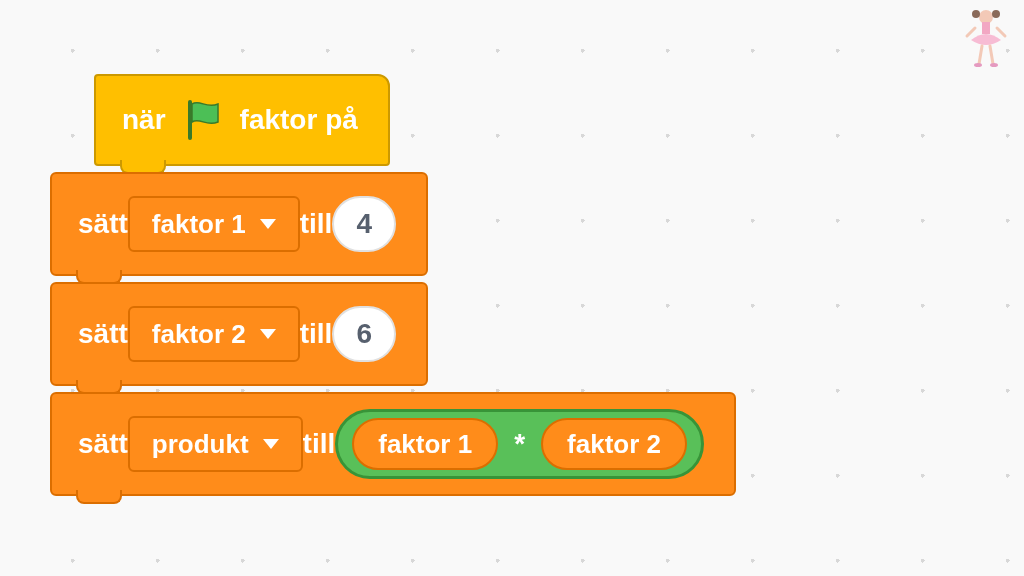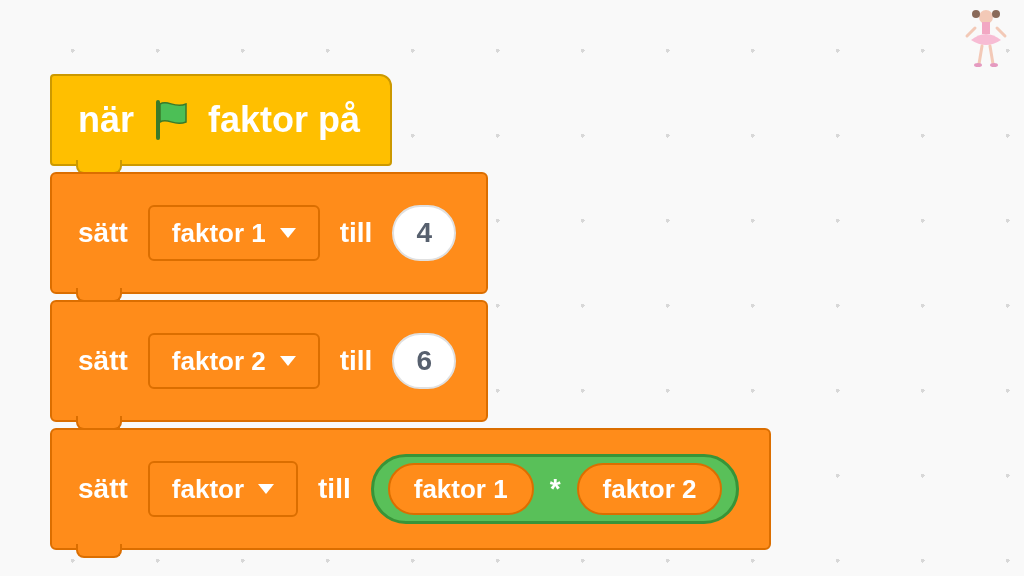--- a/index.html
+++ b/index.html
@@ -28,52 +28,52 @@
     position: relative;
     display: inline-flex;
     align-items: center;
     height: 92px;
     padding: 0 30px 0 26px;
     background: #ffbf00;
     border: 2px solid #cc9900;
     border-radius: 4px 12px 4px 4px;
     color: #fff;
     font-weight: 700;
-    font-size: 36px;
+    font-size: 28px;
     gap: 18px;
+    margin-left: 44px;
   }
   .hat-cap {
     position: absolute;
     top: -34px;
     left: 0;
     width: 180px;
     height: 70px;
     background: #ffbf00;
     border: 2px solid #cc9900;
     border-bottom: none;
     border-radius: 90px 90px 0 0 / 48px 48px 0 0;
     z-index: -1;
   }
   .flag-icon svg { display: block; }
 
   
   .stack-block {
     position: relative;
     display: flex;
     align-items: center;
-    height: 122px;
+    height: 104px;
     padding: 0 30px 0 26px;
     margin-top: 6px;
     background: #ff8c1a;
     border: 2px solid #db6e00;
     border-radius: 6px;
     color: #fff;
     font-weight: 700;
     font-size: 28px;
-    gap: 20px;
     width: fit-content;
   }
   
   .notch {
     position: absolute;
     left: 24px;
     bottom: -10px;
     width: 46px;
     height: 14px;
     background: inherit;
@@ -226,21 +226,21 @@
       </span>
       <span class="label">till</span>
       <span class="num-input">6</span>
       <div class="notch"></div>
     </div>
 
     
     <div class="stack-block">
       <span class="label">sätt</span>
       <span class="var-dropdown">
-        <span>faktor</span>
+        <span>produkt</span>
         <span class="dropdown-caret"></span>
       </span>
       <span class="label">till</span>
       <span class="operator-block">
         <span class="var-reporter">faktor 1</span>
         <span class="operator-sym">*</span>
         <span class="var-reporter">faktor 2</span>
       </span>
       <div class="notch"></div>
     </div>

